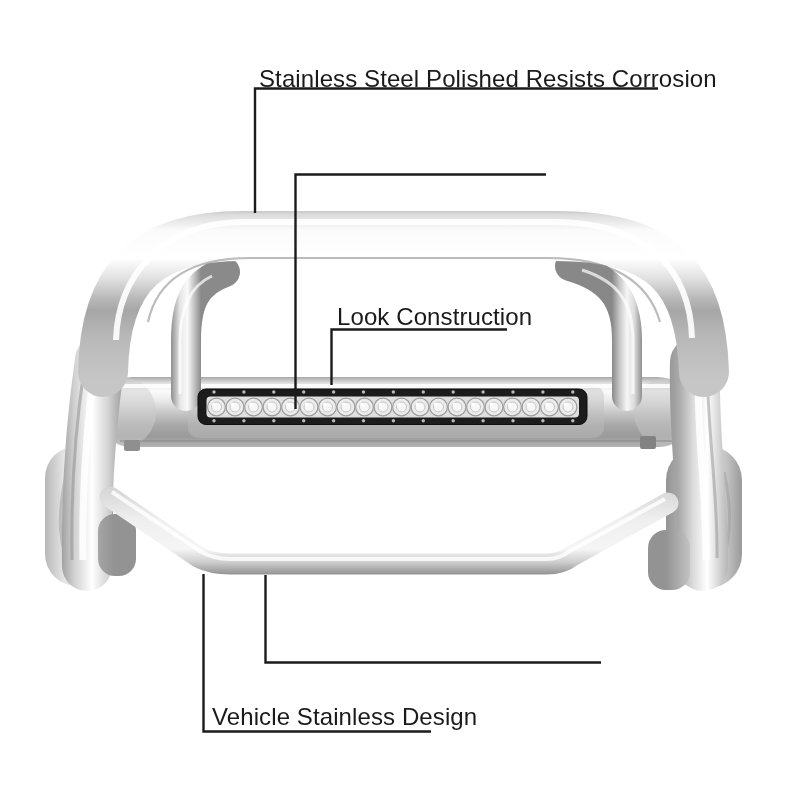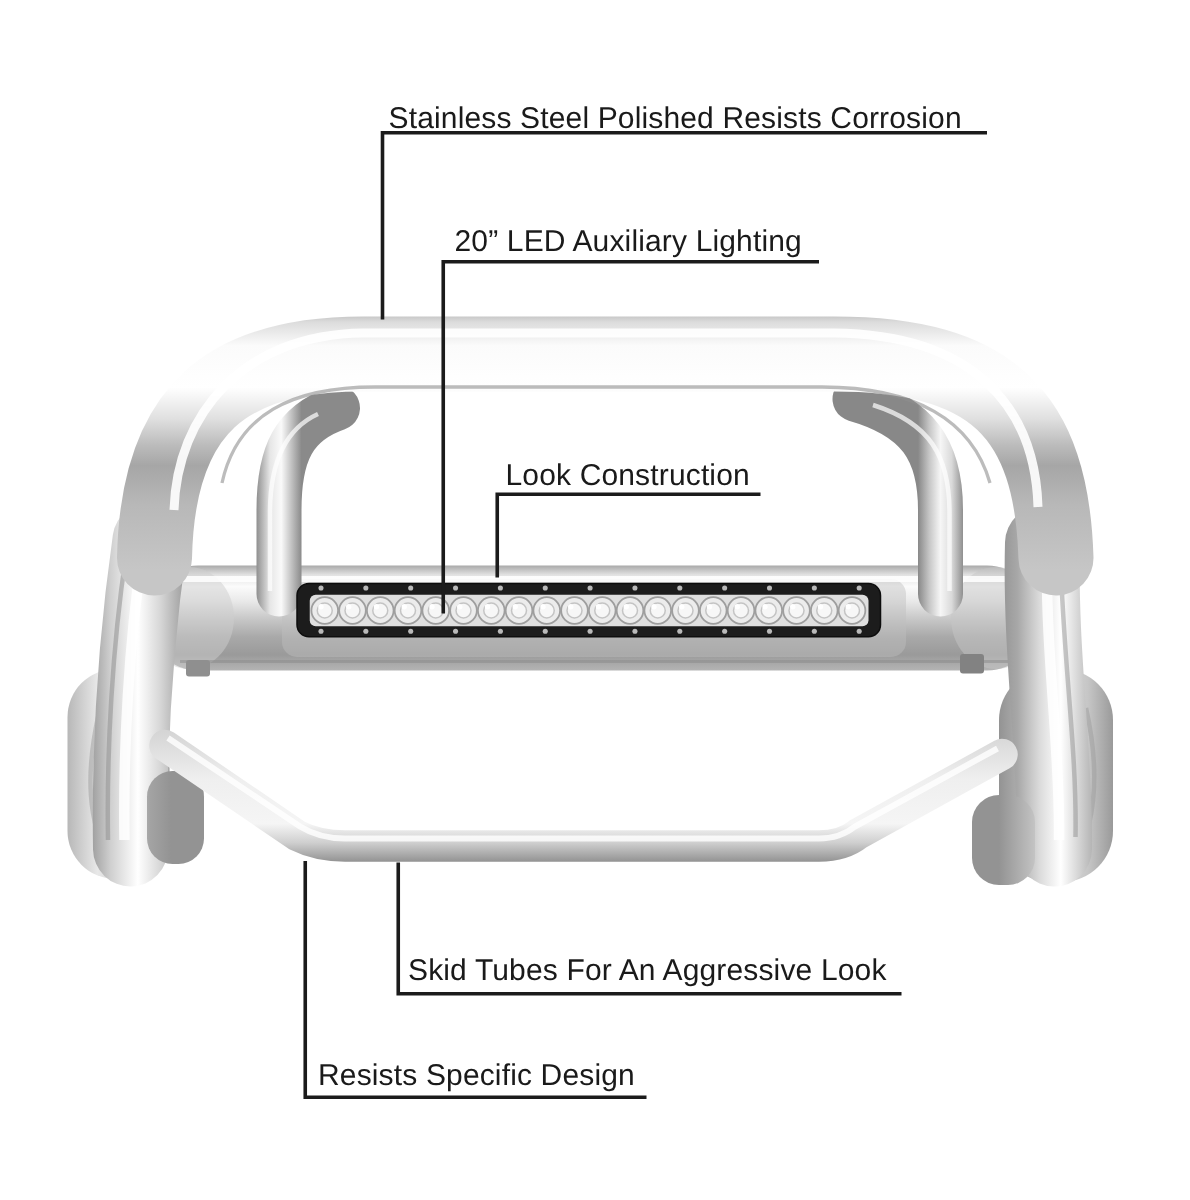--- a/index.html
+++ b/index.html
@@ -1,19 +1,19 @@
 <!DOCTYPE html>
 <html><head>
 <meta charset="utf-8">
 <style>
   html,body{margin:0;padding:0;background:#ffffff;}
   #stage{position:relative;width:793px;height:800px;background:#ffffff;overflow:hidden;
          font-family:"Liberation Sans",sans-serif;}
   #art{position:absolute;left:0;top:0;}
-  .callout{position:absolute;white-space:nowrap;font-size:20px;line-height:22px;
+  .callout{position:absolute;white-space:nowrap;font-size:24px;line-height:22px;
            color:#1a1a1a;letter-spacing:0.1px;}
 </style>
 </head>
 <body>
 
 <div id="stage">
 
   <svg id="art" width="793" height="800" viewBox="0 0 793 800">
     <defs>
       <linearGradient id="gTop" gradientUnits="userSpaceOnUse" x1="0" y1="206" x2="0" y2="380">
@@ -242,17 +242,15 @@
     <g stroke="#1b1b1b" stroke-width="2.4" fill="none">
       <path d="M 255 213 V 88.5 H 658"></path>
       <path d="M 295.5 409 V 174.5 H 546"></path>
       <path d="M 331.5 385 V 329.5 H 507"></path>
       <path d="M 265.5 575 V 662.5 H 601"></path>
       <path d="M 203.5 574 V 731.5 H 431"></path>
     </g>
   </svg>
 
   <div class="callout" style="left:259px;top:68px">Stainless Steel Polished Resists Corrosion</div>
-  <div class="callout" style="left:303px;top:150px">20” LED Auxiliary Lighting</div>
   <div class="callout" style="left:337px;top:306px">Look Construction</div>
-  <div class="callout" style="left:272px;top:636px">Skid Tubes For An Aggressive Look</div>
-  <div class="callout" style="left:212px;top:706px">Resists Specific Design</div>
+  <div class="callout" style="left:212px;top:706px">Vehicle Stainless Design</div>
 </div>
 
 </body></html>

